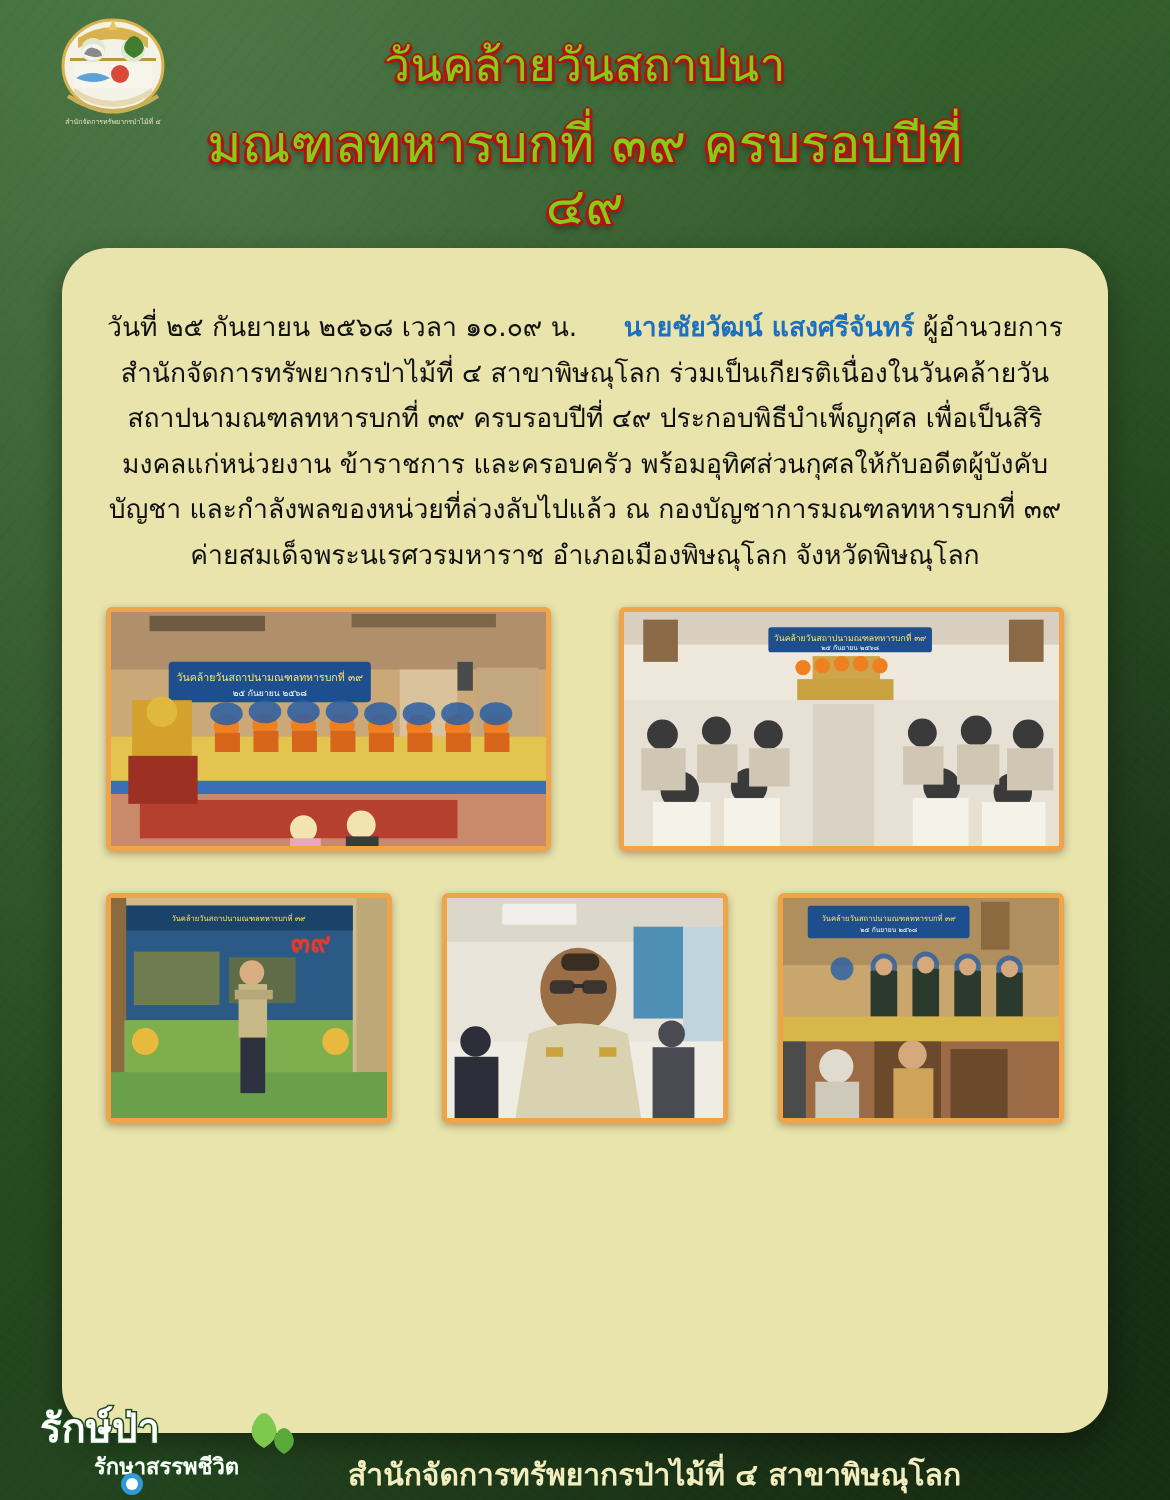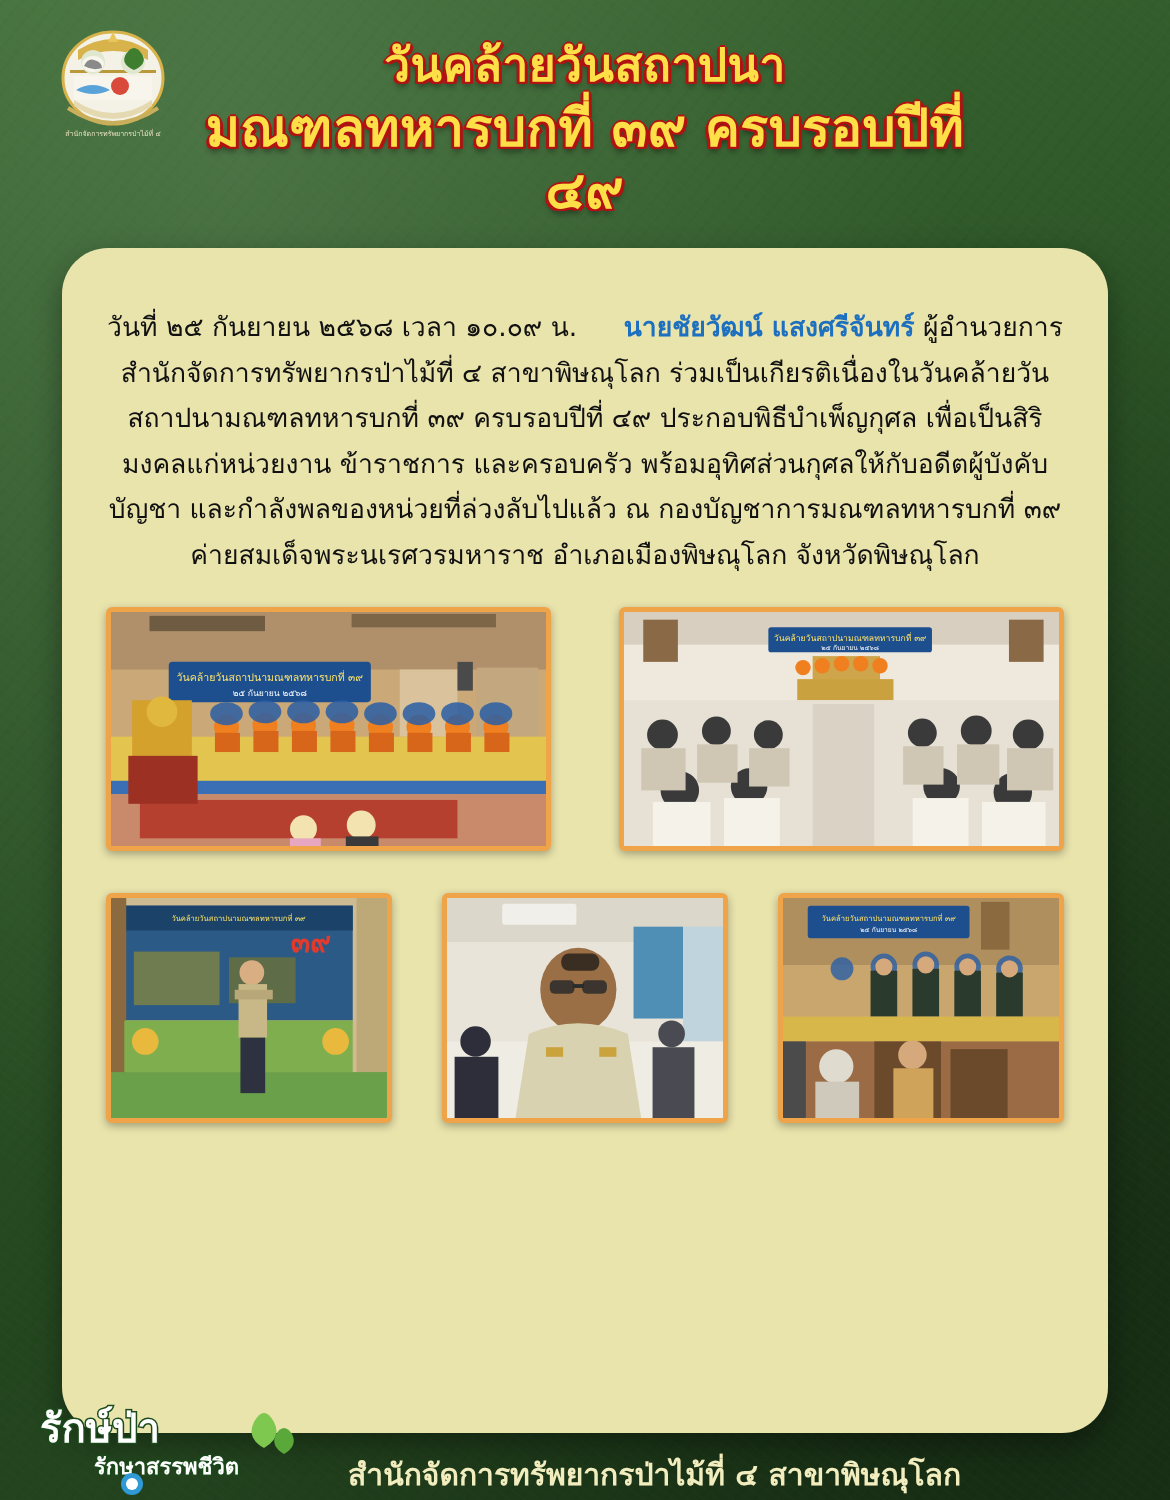--- a/index.html
+++ b/index.html
@@ -37,48 +37,48 @@
 
   
   .header {
     position: absolute;
     top: 0; left: 0; right: 0;
     height: 240px;
   }
 
   .crest-left {
     position: absolute;
-    left: 48px; top: 20px;
+    left: 48px; top: 8px;
     width: 130px; height: 130px;
   }
   .crest-right {
     position: absolute;
     right: 40px; top: 10px;
     width: 140px; height: 140px;
   }
 
   .title-wrap {
     position: absolute;
     left: 190px; right: 190px;
     top: 38px;
     text-align: center;
   }
   .title-line {
     font-family: "DejaVu Sans", sans-serif;
-    font-weight: bold;
-    color: #fde047;
+    font-weight: normal;
+    color: #84cc16;
     line-height: 1.18;
     letter-spacing: .5px;
     text-shadow:
       -2px 0 #b31212, 2px 0 #b31212, 0 -2px #b31212, 0 2px #b31212,
       -3px 2px #b31212, 3px 2px #b31212,
       0 5px 6px rgba(0,0,0,.45);
   }
   .title-line.l1 { font-size: 46px; }
-  .title-line.l2 { font-size: 52px; margin-top: 6px; }
+  .title-line.l2 { font-size: 52px; margin-top: 22px; }
 
   
   .card {
     position: absolute;
     left: 62px;
     top: 248px;
     width: 1046px;
     height: 1185px;
     background: #e9e3ac;
     border-radius: 46px;

